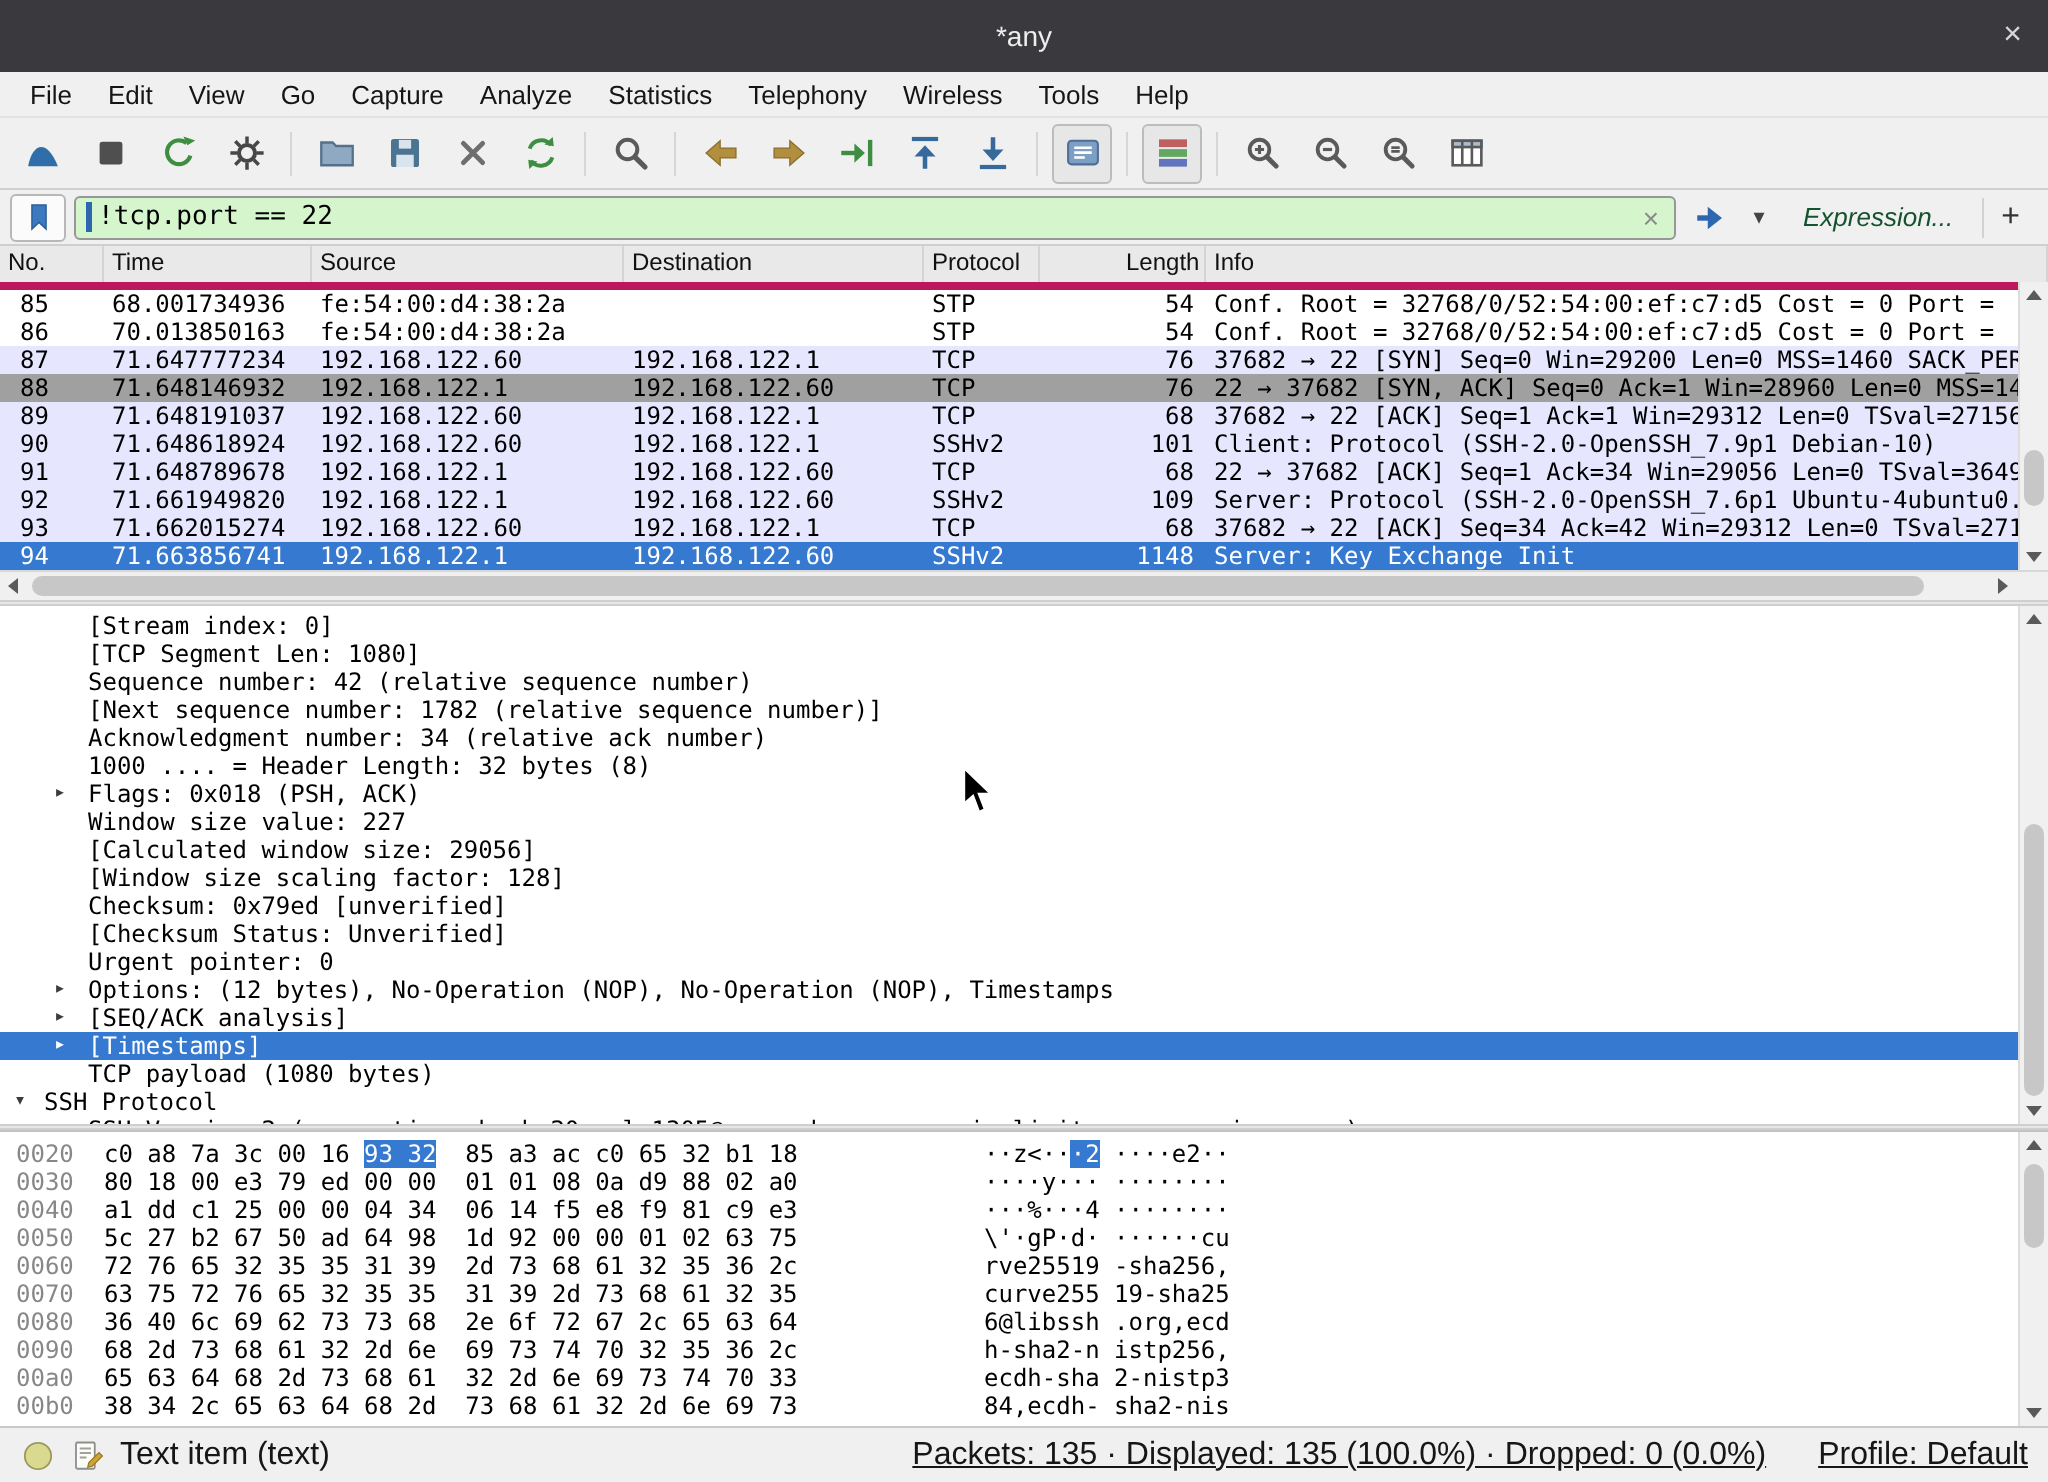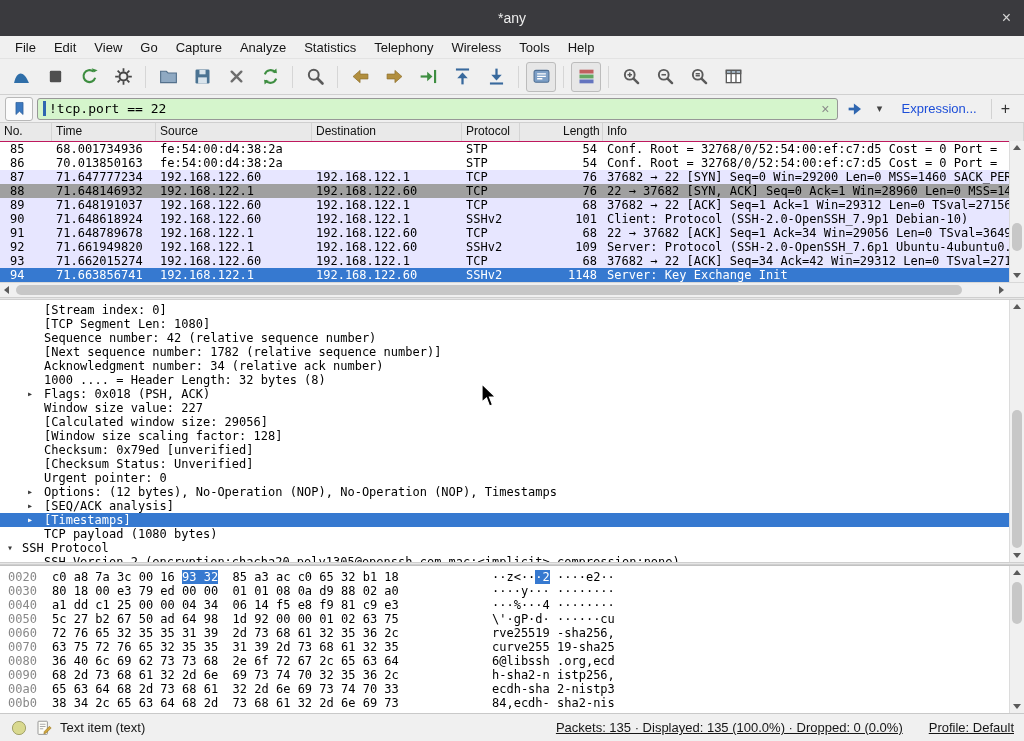--- a/index.html
+++ b/index.html
@@ -28,25 +28,25 @@
   .bookmark-btn svg{width:17px;height:17px;}
   .filter-field{position:relative;flex:1;height:20px;background:#d5f5cc;border:1px solid #979797;border-radius:3px;
                 display:flex;align-items:center;}
   .filter-input{flex:1;background:transparent;border:none;outline:none;
                 font-family:"DejaVu Sans Mono",monospace;font-size:13px;color:#000;padding:0 4px 0 11px;}
   .text-cursor{position:absolute;left:5px;top:2px;width:3px;height:15px;background:#2f66b0;}
   .clear-btn{color:#8a8a8a;font-size:14px;padding:0 7px;}
   .apply-btn{width:26px;height:22px;display:flex;align-items:center;justify-content:center;}
   .apply-btn svg{width:18px;height:18px;}
   .dropdown-btn{width:16px;color:#444;font-size:11px;text-align:center;}
-  .expression-btn{font-size:13px;color:#1d4ed8;padding:0 10px;}
+  .expression-btn{font-size:13px;color:#14532d;padding:0 10px;font-style:italic;}
   .add-btn{font-size:16px;color:#333;padding:0 9px;border-left:1px solid #d2d2d2;height:20px;display:flex;align-items:center;}
   
   .list-area{flex:0 0 174px;display:flex;flex-direction:column;background:#fff;position:relative;}
-  .plist-header{flex:0 0 18px;display:flex;background:#e9e9e9;border-bottom:1px solid #be185d;
+  .plist-header{flex:0 0 18px;display:flex;background:#e9e9e9;border-bottom:4px solid #be185d;
                 font-size:12px;color:#111;line-height:17px;}
   .hcell{box-sizing:border-box;border-right:1px solid #d4d4d4;padding-left:4px;overflow:hidden;white-space:nowrap;}
   .c0{width:52px;flex:0 0 52px;} .c1{width:104px;flex:0 0 104px;} .c2{width:156px;flex:0 0 156px;}
   .c3{width:150px;flex:0 0 150px;} .c4{width:58px;flex:0 0 58px;} .c5{width:44px;flex:0 0 44px;margin-left:39px;} .c6{flex:1;}
   .plist-body{flex:1;overflow:hidden;background:#fff;}
   .prow{display:flex;height:14px;line-height:14px;font-family:"DejaVu Sans Mono",monospace;font-size:12px;
         white-space:nowrap;color:#000;}
   .prow.stp{background:#ffffff;}
   .prow.tcp{background:#e7e6ff;}
   .prow.syn{background:#a0a0a0;}
@@ -80,21 +80,21 @@
   .hexpane{flex:0 0 148px;background:#fff;border-top:1px solid #c2c2c2;position:relative;overflow:hidden;
            font-family:"DejaVu Sans Mono",monospace;font-size:12px;color:#000;box-sizing:border-box;}
   .hlines{padding-top:4px;}
   .hline{height:14px;line-height:14px;display:flex;white-space:pre;}
   .hoff{color:#878787;flex:0 0 52px;width:52px;padding-left:8px;box-sizing:border-box;}
   .hhex{flex:0 0 362px;width:362px;}
   .hascii{margin-left:78px;}
   .hsel{background:#3679d0;color:#fff;}
   
   .statusbar{flex:0 0 28px;background:#f0f0f0;border-top:1px solid #c9c9c9;display:flex;align-items:center;
-             font-size:13px;color:#161616;box-sizing:border-box;padding:0 10px;gap:7px;}
+             font-size:16px;color:#161616;box-sizing:border-box;padding:0 10px;gap:7px;}
   .sb-ic{width:18px;height:18px;}
   .sb-right{margin-left:auto;display:flex;align-items:center;gap:26px;text-decoration:underline;}
   
   .mouse-cursor{position:absolute;left:480px;top:383px;z-index:50;pointer-events:none;}
 </style>
 </head>
 <body>
 
 <div class="app">
 

